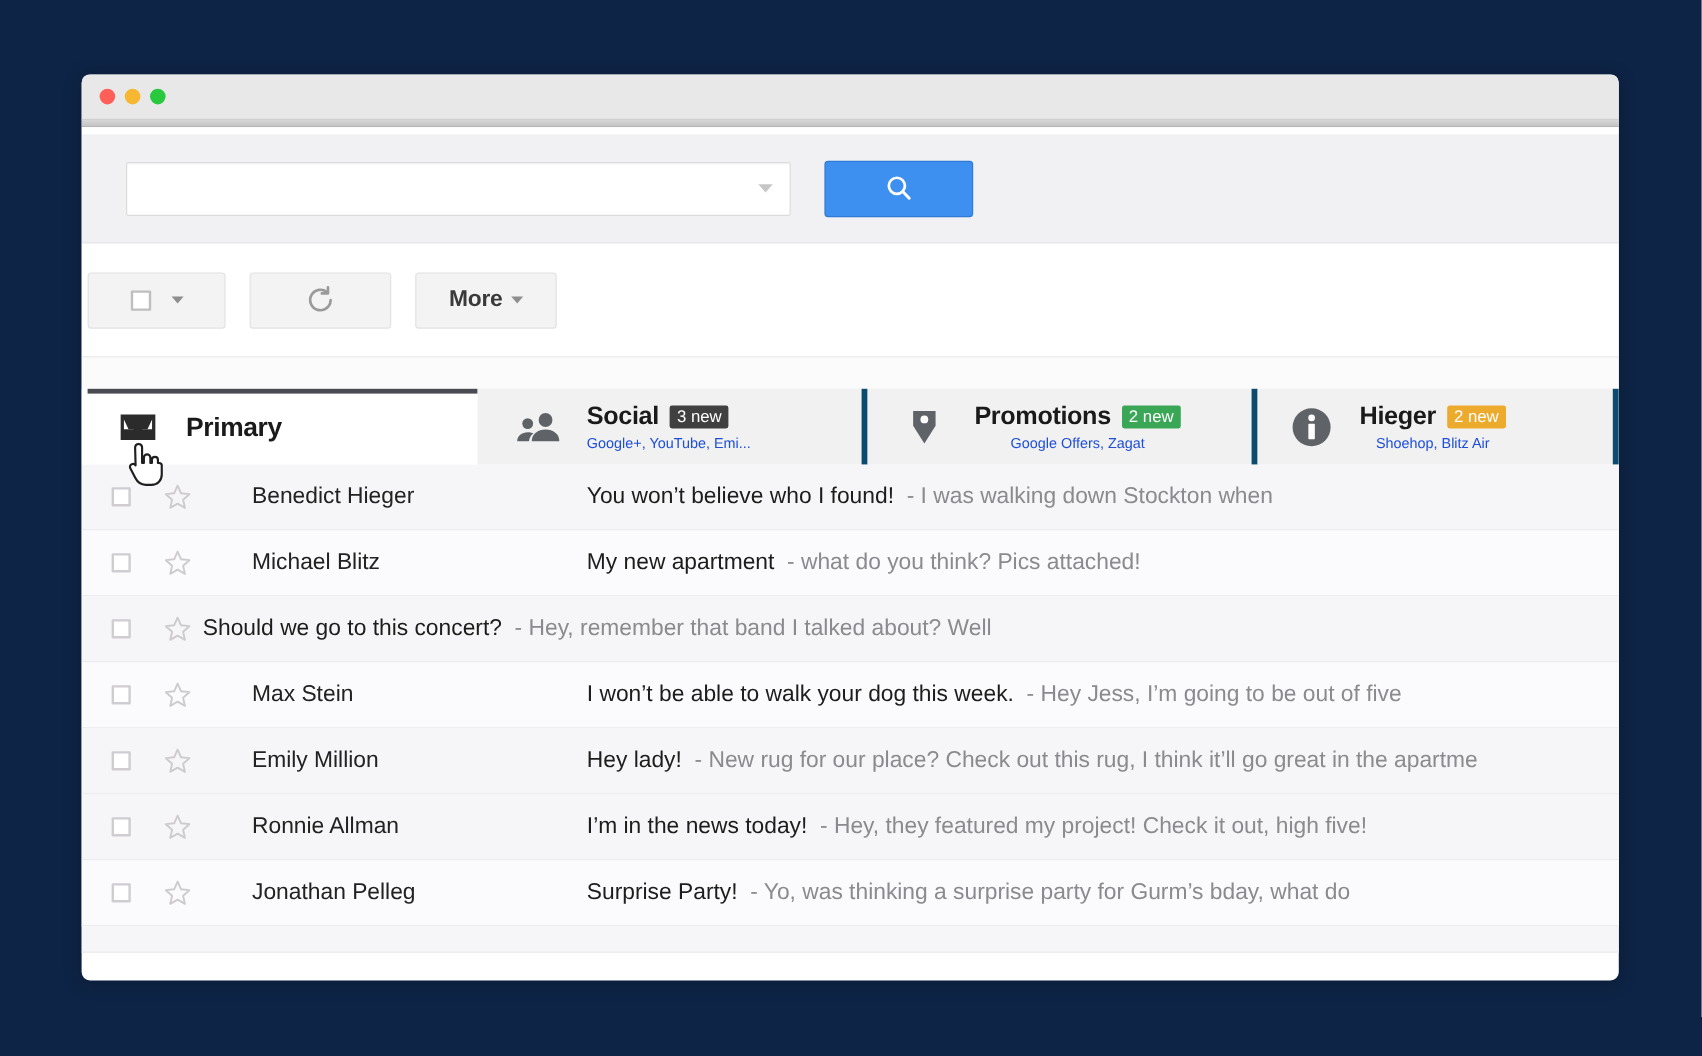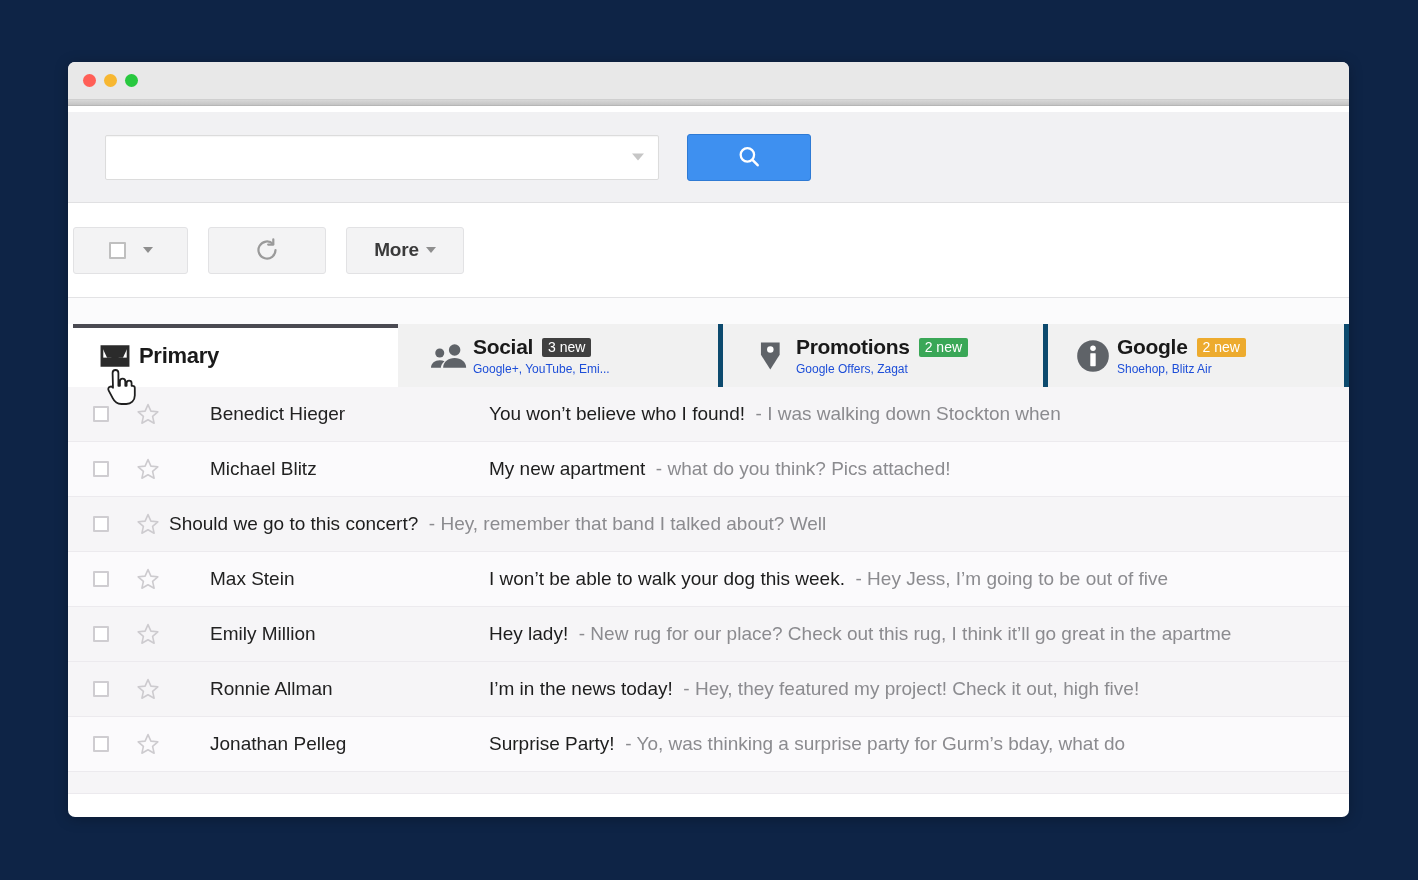--- a/index.html
+++ b/index.html
@@ -201,21 +201,21 @@
   .tab-updates  { width: 301px; padding-left: 25px; }
 
   .tab-icon {
     width: 40px;
     flex: 0 0 40px;
     display: flex;
     align-items: center;
     justify-content: center;
     color: #5f6368;
   }
-  .tab-text { margin-left: 4px; }
+  .tab-text { margin-left: 20px; text-align: center; }
   .tab-title-row {
     display: flex;
     align-items: center;
     gap: 9px;
   }
   .tab-title {
     font-size: 21px;
     font-weight: bold;
     color: #1a1a1a;
     letter-spacing: -0.3px;
@@ -421,21 +421,21 @@
     <div class="tab tab-updates">
       <span class="tab-icon">
         <svg width="38" height="38" viewBox="0 0 24 24">
           <circle cx="12" cy="12" r="10" fill="#5f6368"></circle>
           <circle cx="12" cy="7.1" r="1.75" fill="#ffffff"></circle>
           <rect x="10.3" y="10.2" width="3.4" height="8.2" rx="0.4" fill="#ffffff"></rect>
         </svg>
       </span>
       <span class="tab-text">
         <span class="tab-title-row">
-          <span class="tab-title">Google</span>
+          <span class="tab-title">Hieger</span>
           <span class="badge badge-updates">2 new</span>
         </span>
         <span class="tab-sub" style="display:block;">Shoehop, Blitz Air</span>
       </span>
     </div>
 
   </div>
 
   <div class="mail-list" id="mail-list">
       <div class="mail-row">

